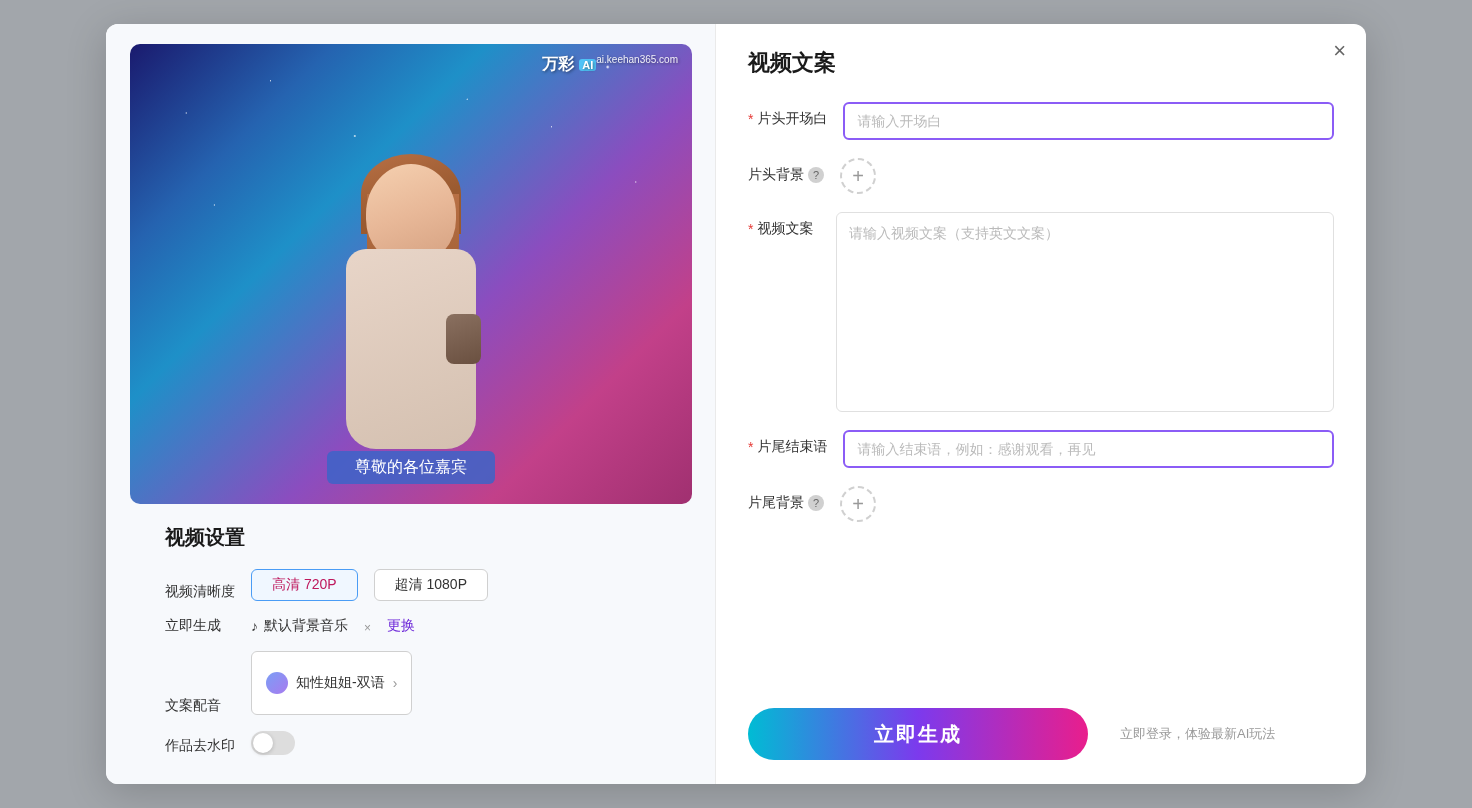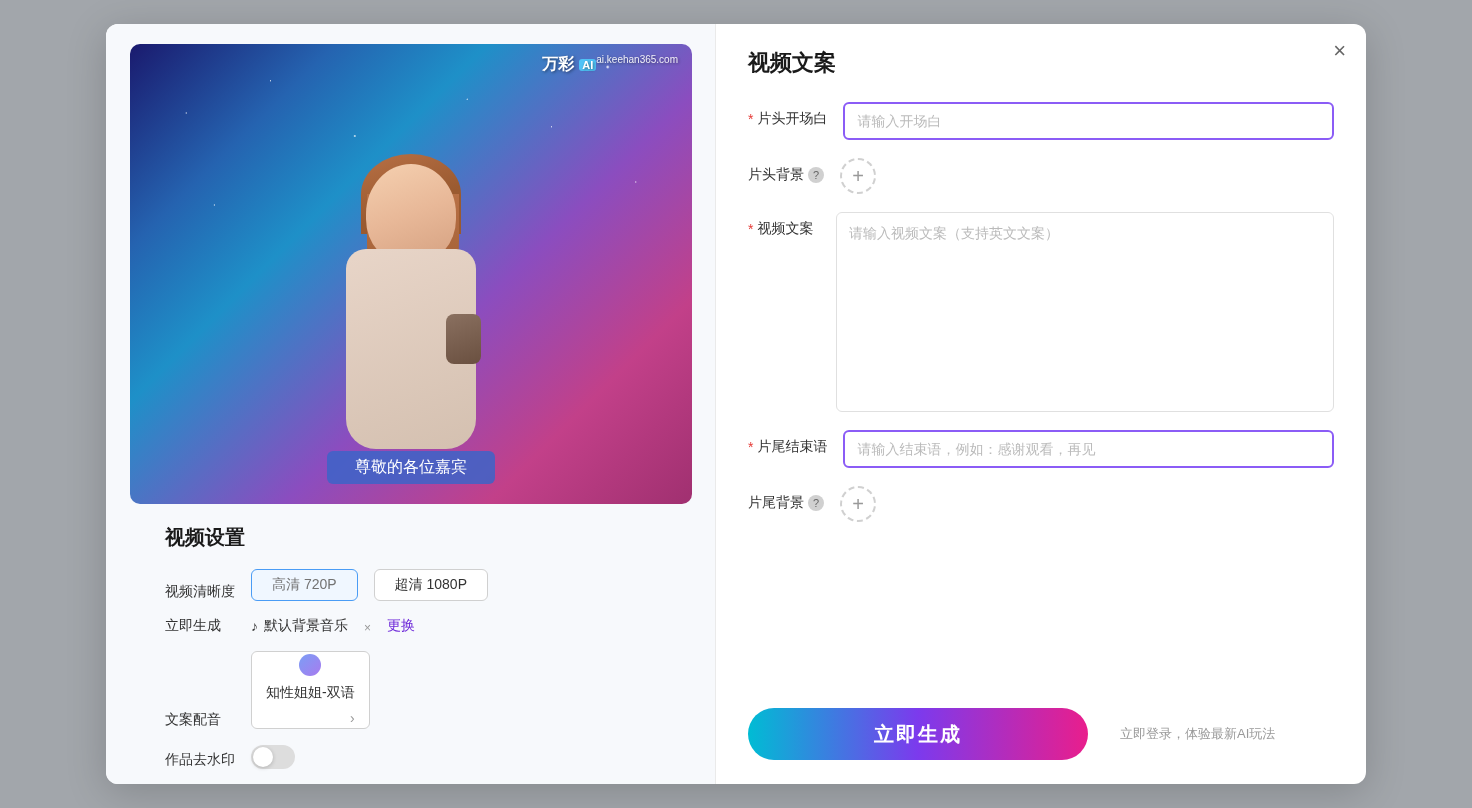--- a/index.html
+++ b/index.html
@@ -251,21 +251,21 @@
       border-radius: 6px;
       border: 1.5px solid #d0d0d0;
       background: #fff;
       font-size: 14px;
       color: #333;
       cursor: pointer;
       font-family: inherit;
     }
     .quality-btn.active {
       border-color: #4a9cf5;
-      color: #737373;
+      color: #be185d;
       background: #f0f7ff;
     }
 
     
     .music-tag {
       display: flex;
       align-items: center;
       gap: 6px;
       font-size: 14px;
       color: #333;
@@ -288,28 +288,27 @@
       background: none;
       border: none;
       font-family: inherit;
     }
 
     
     .voice-selector {
       display: flex;
       align-items: center;
       gap: 8px;
-      padding: 2px 14px;
+      padding: 20px 14px;
       border: 1.5px solid #d0d0d0;
       border-radius: 6px;
       background: #fff;
       cursor: pointer;
       font-size: 14px;
       color: #333;
-      flex-direction: column;
     }
     .voice-avatar {
       width: 22px;
       height: 22px;
       border-radius: 50%;
       background: linear-gradient(135deg, #7b9ef5, #a87bef);
       flex-shrink: 0;
     }
     .voice-chevron {
       margin-left: auto;

